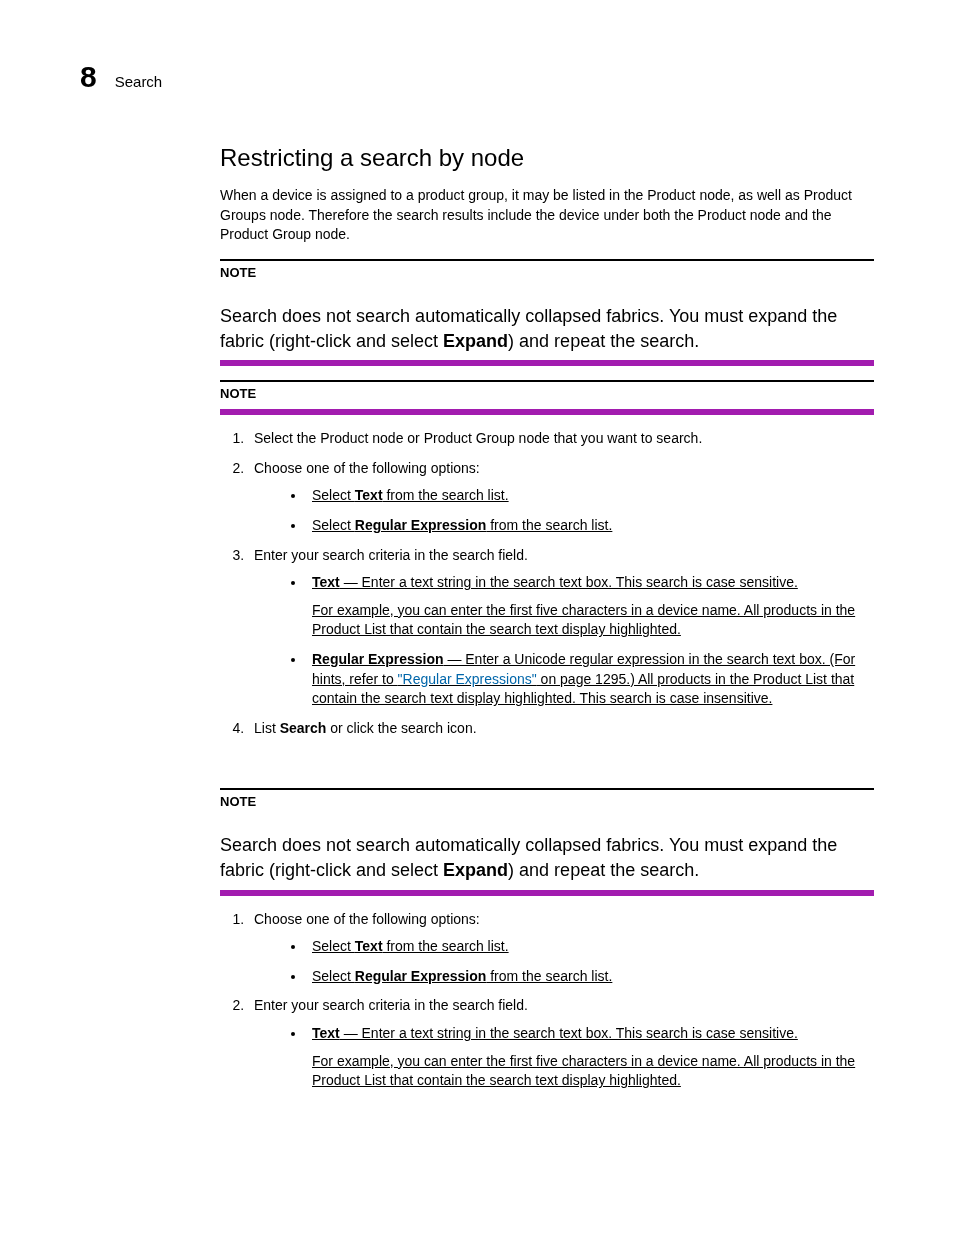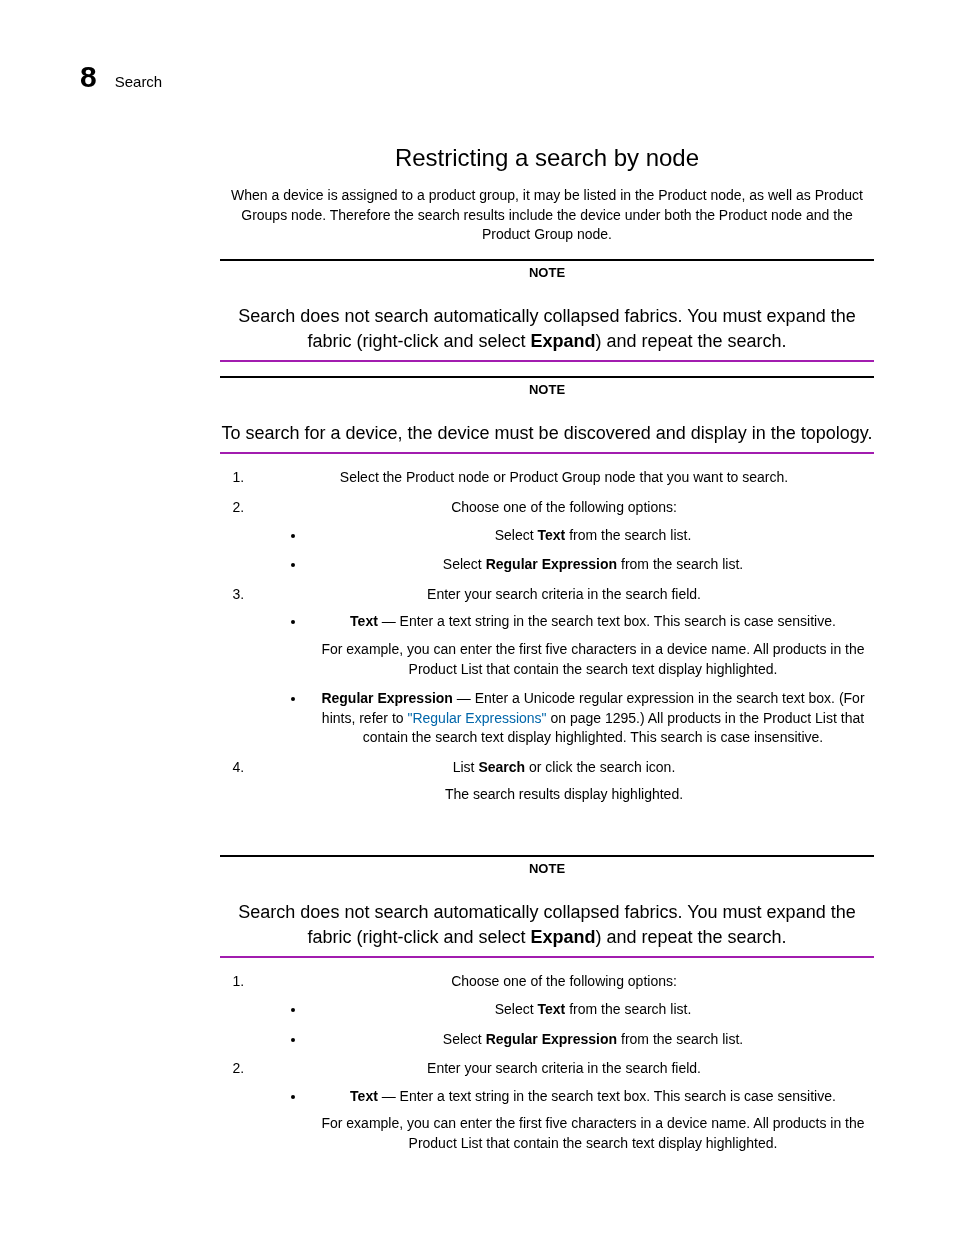--- a/index.html
+++ b/index.html
@@ -22,36 +22,35 @@
   .chapter-number {
     font-size: 30px;
     font-weight: bold;
   }
   .chapter-name {
     font-size: 15px;
     text-align: center;
   }
   .content {
     margin-left: 140px;
-    text-align: center;
   }
   h2 {
     font-family: Arial, Helvetica, sans-serif;
     font-size: 24px;
     font-weight: normal;
     margin: 0 0 14px 0;
   }
   p {
     font-size: 14px;
     line-height: 1.4;
     margin: 0 0 14px 0;
   }
   .note-block {
     border-top: 2px solid #000;
-    border-bottom: 2px solid #a21caf;
+    border-bottom: 6px solid #a21caf;
     padding: 4px 0 6px 0;
     margin: 10px 0 14px 0;
   }
   .note-label {
     font-weight: bold;
     font-size: 13px;
     margin-bottom: 2px;
   }
   .note-text {
     font-size: 18px;
@@ -69,20 +68,21 @@
     padding-left: 6px;
   }
   ul.bullets {
     list-style-type: disc;
     padding-left: 52px;
     margin: 8px 0 8px 0;
   }
   ul.bullets > li {
     margin-bottom: 10px;
     padding-left: 6px;
+    text-decoration: underline;
   }
   .sub-para {
     margin: 8px 0 0 0;
   }
   .follow-para {
     margin: 8px 0 0 34px;
     font-size: 14px;
     line-height: 1.4;
   }
   b { font-weight: bold; }
@@ -107,21 +107,20 @@
 
     <div class="note-block">
       <div class="note-label">NOTE</div>
       <div class="note-text">
         <span>Search does not search automatically collapsed fabrics. You must expand the fabric (right-click and select </span><b>Expand</b><span>) and repeat the search.</span>
       </div>
     </div>
 
     <div class="note-block">
       <div class="note-label">NOTE</div>
-      <div class="note-text">To search for a device, the device must be discovered and display in the topology.</div>
     </div>
 
 
     <ol>
       <li>
         <span>Select the Product node or Product Group node that you want to search.</span>
       </li>
       <li>
         <span>Choose one of the following options:</span>
         <ul class="bullets">
@@ -140,21 +139,20 @@
             <b>Text</b><span> — Enter a text string in the search text box. This search is case sensitive.</span>
             <p class="sub-para">For example, you can enter the first five characters in a device name. All products in the Product List that contain the search text display highlighted.</p>
           </li>
           <li>
             <b>Regular Expression</b><span> — Enter a Unicode regular expression in the search text box. (For hints, refer to </span><span class="link">"Regular Expressions"</span><span> on page 1295.) All products in the Product List that contain the search text display highlighted. This search is case insensitive.</span>
           </li>
         </ul>
       </li>
       <li>
         <span>List </span><b>Search</b><span> or click the search icon.</span>
-        <p class="follow-para" style="margin-left:0;">The search results display highlighted.</p>
       </li>
     </ol>
 
     <div class="spacer"></div>
 
 
     <div class="note-block">
       <div class="note-label">NOTE</div>
       <div class="note-text">
         <span>Search does not search automatically collapsed fabrics. You must expand the fabric (right-click and select </span><b>Expand</b><span>) and repeat the search.</span>

